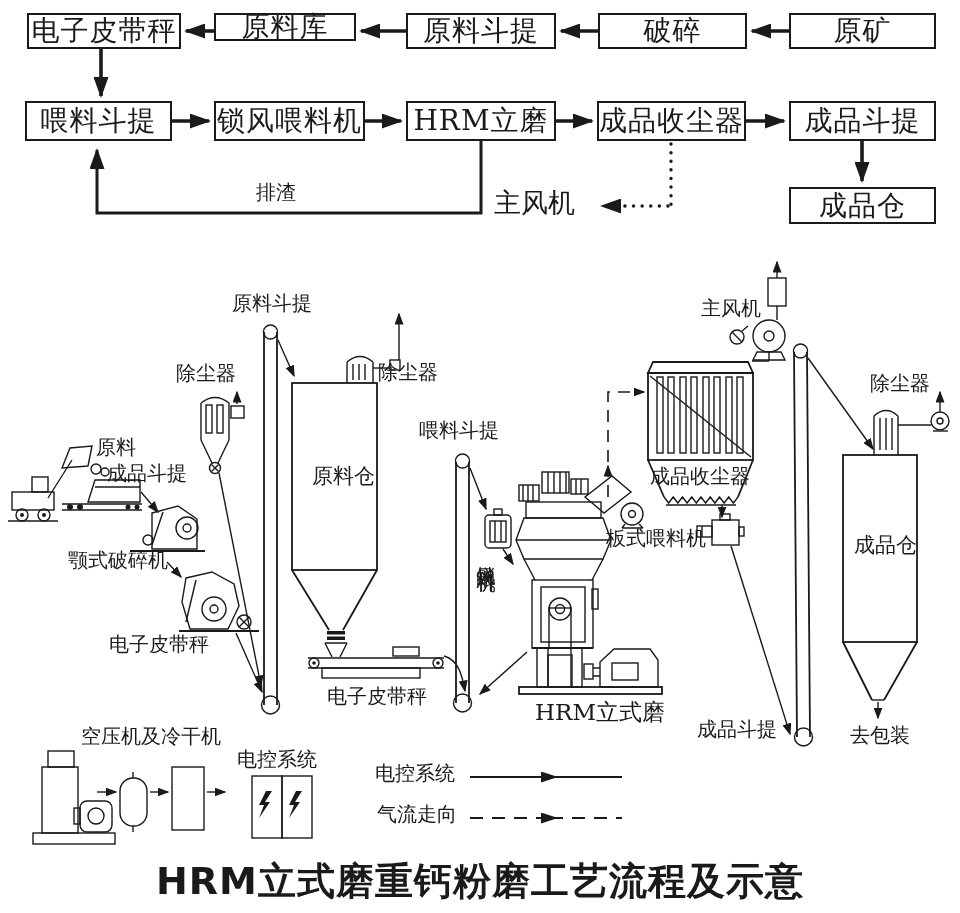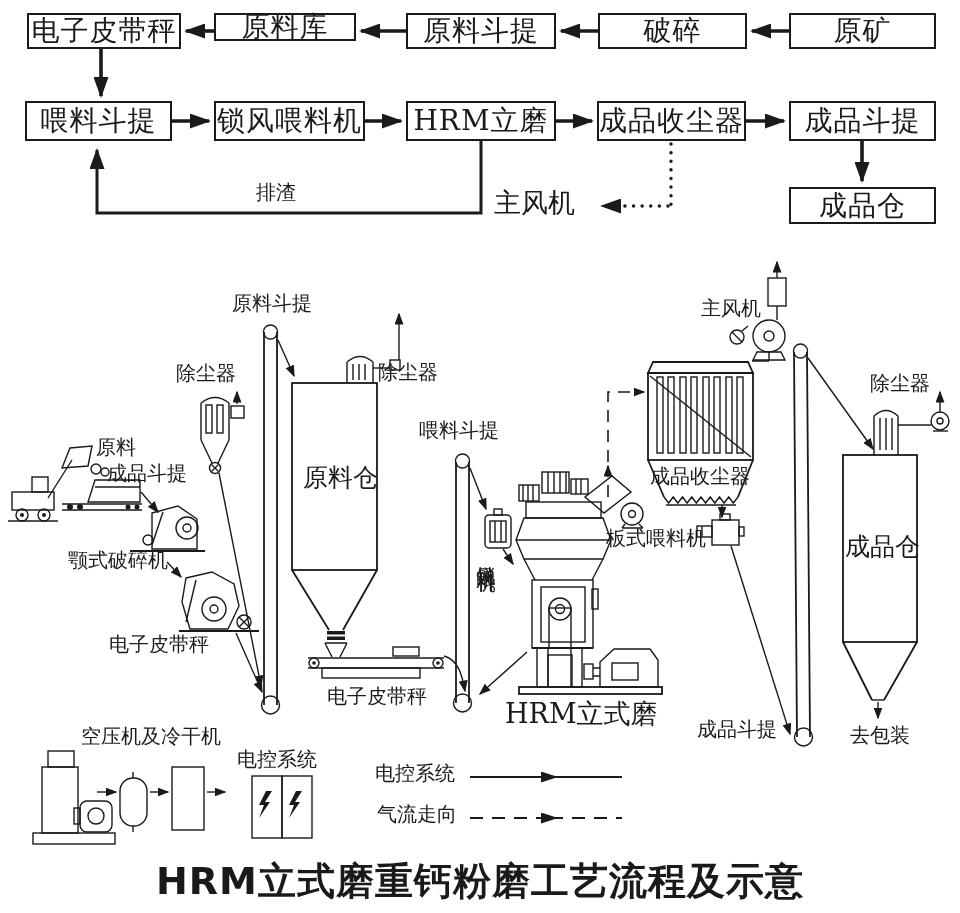--- a/index.html
+++ b/index.html
@@ -11,21 +11,21 @@
   .fl{fill:#1a1a1a;stroke:none;}
   .fc{fill:none;stroke:#1a1a1a;stroke-width:3.6;}
   .dot{fill:none;stroke:#1a1a1a;stroke-width:3.4;stroke-dasharray:.1 8.5;stroke-linecap:round;}
   .dsh{fill:none;stroke:#1a1a1a;stroke-width:1.6;stroke-dasharray:12 8;}
   .lg{fill:none;stroke:#1a1a1a;stroke-width:2;}
   .box{position:absolute;z-index:2;border:2.5px solid #1a1a1a;background:#fff;box-sizing:border-box;
        display:flex;align-items:center;justify-content:center;font-size:28px;letter-spacing:1px;white-space:nowrap;}
   .lb{position:absolute;z-index:3;font-size:20px;line-height:1.05;white-space:nowrap;}
   .lb.v{writing-mode:vertical-rl;text-orientation:upright;letter-spacing:2px;}
   .lb.big{font-size:20px;}
-  .lb.s21{font-size:25px;}
+  .lb.s21{font-size:21px;margin-left:9px;}
   .title{position:absolute;z-index:3;left:0;top:856px;width:100%;text-align:center;
          font-family:"DejaVu Sans","Liberation Sans",sans-serif;font-weight:bold;font-size:38px;letter-spacing:1px;}
 </style>
 </head>
 <body>
 
 <div class="stage">
 
   <svg class="art" width="960" height="913" viewBox="0 0 960 913">
     <defs>
@@ -308,21 +308,21 @@
   <span class="lb" style="left:176px;top:363px">除尘器</span>
   <span class="lb" style="left:96px;top:437px">原料</span>
   <span class="lb" style="left:107px;top:463px">成品斗提</span>
   <span class="lb" style="left:68px;top:550px">颚式破碎机</span>
   <span class="lb" style="left:109px;top:634px">电子皮带秤</span>
   <span class="lb s21" style="left:303px;top:465px">原料仓</span>
   <span class="lb" style="left:378px;top:362px">除尘器</span>
   <span class="lb" style="left:327px;top:686px">电子皮带秤</span>
   <span class="lb" style="left:419px;top:420px">喂料斗提</span>
   <span class="lb v" style="left:476px;top:551px;height:112px;font-size:19px">锁风喂料机</span>
-  <span class="lb" style="left:505px;top:700px;font-size:27px">HRM立式磨</span>
+  <span class="lb" style="left:535px;top:700px;font-size:23px">HRM立式磨</span>
   <span class="lb" style="left:606px;top:528px">板式喂料机</span>
   <span class="lb" style="left:650px;top:466px">成品收尘器</span>
   <span class="lb" style="left:701px;top:298px">主风机</span>
   <span class="lb" style="left:870px;top:373px">除尘器</span>
   <span class="lb s21" style="left:845px;top:534px">成品仓</span>
   <span class="lb" style="left:697px;top:719px">成品斗提</span>
   <span class="lb" style="left:850px;top:725px">去包装</span>
   <span class="lb" style="left:81px;top:726px">空压机及冷干机</span>
   <span class="lb" style="left:237px;top:749px">电控系统</span>
   <span class="lb" style="left:375px;top:763px">电控系统</span>

